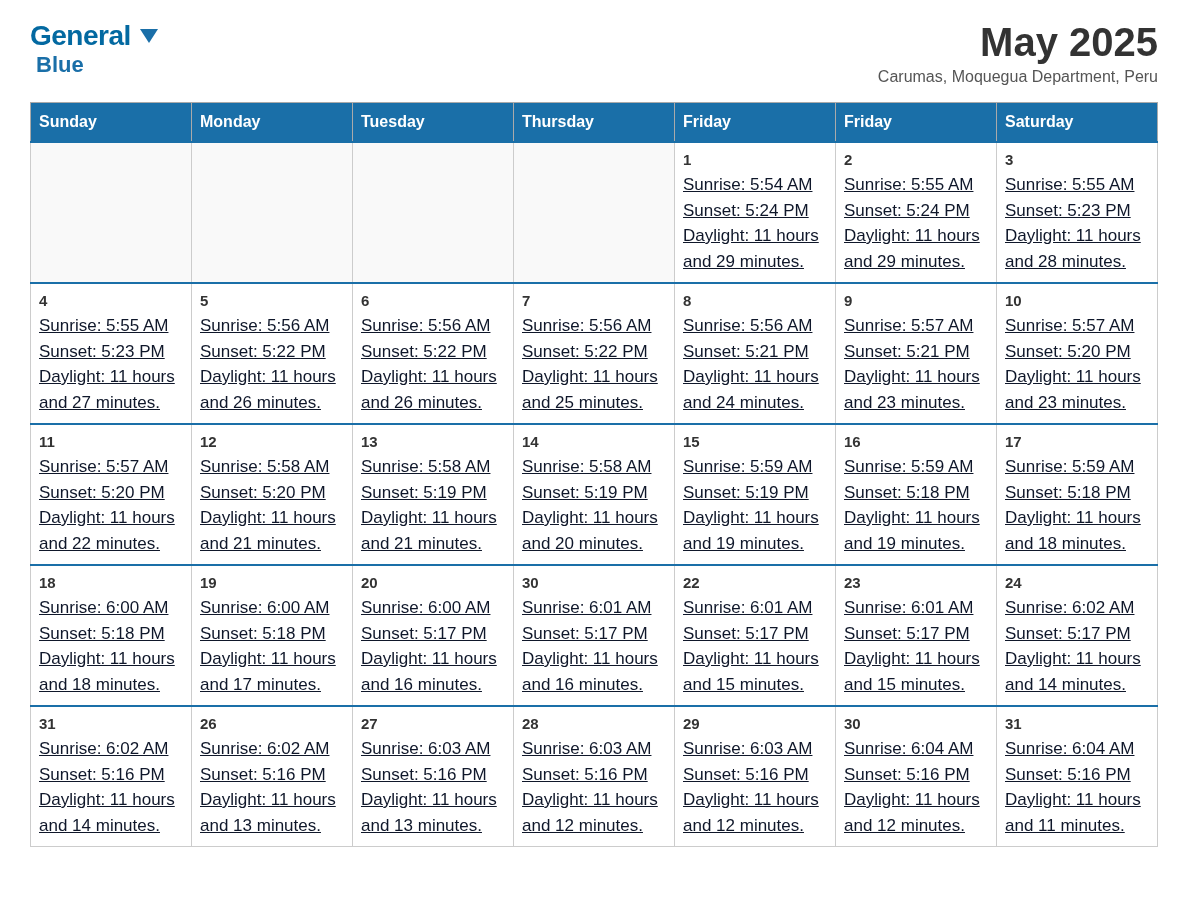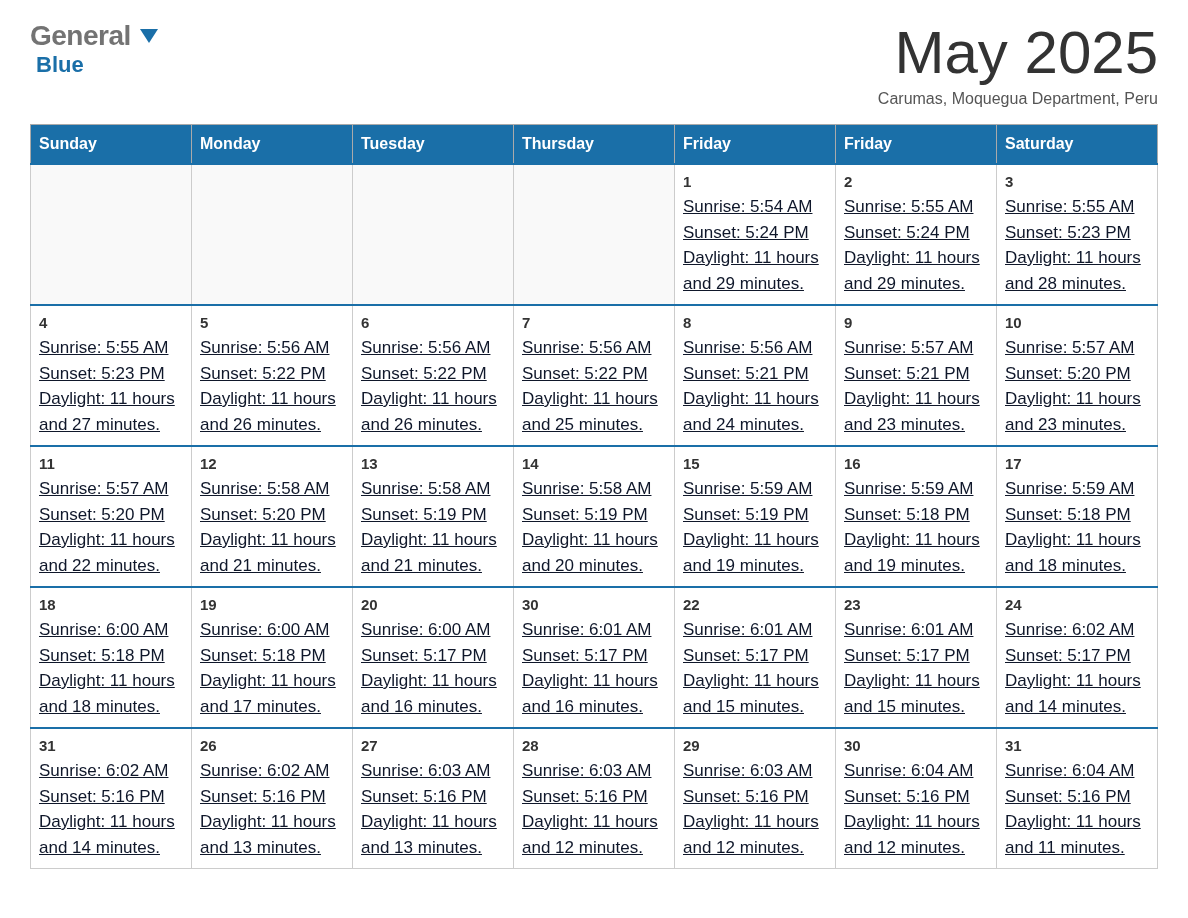--- a/index.html
+++ b/index.html
@@ -14,22 +14,22 @@
     .header {
       display: flex;
       justify-content: space-between;
       align-items: flex-start;
       margin-bottom: 16px;
     }
     .title-area {
       text-align: right;
     }
     .month-title {
-      font-size: 60px;
-      font-weight: normal;
+      font-size: 40px;
+      font-weight: bold;
       color: #333;
       line-height: 1.1;
     }
     .location-title {
       font-size: 16px;
       color: #555;
       margin-top: 4px;
     }
     .calendar {
       width: 100%;
@@ -79,21 +79,21 @@
       flex-direction: column;
       align-items: flex-start;
     }
     .logo-row {
       display: flex;
       align-items: center;
     }
     .logo-text {
       font-size: 28px;
       font-weight: bold;
-      color: #737373;
+      color: #0369a1;
       letter-spacing: -0.5px;
     }
     .logo-sub {
       font-size: 22px;
       font-weight: bold;
       color: #1a6fa8;
       margin-top: -4px;
       margin-left: 6px;
     }
   </style>

